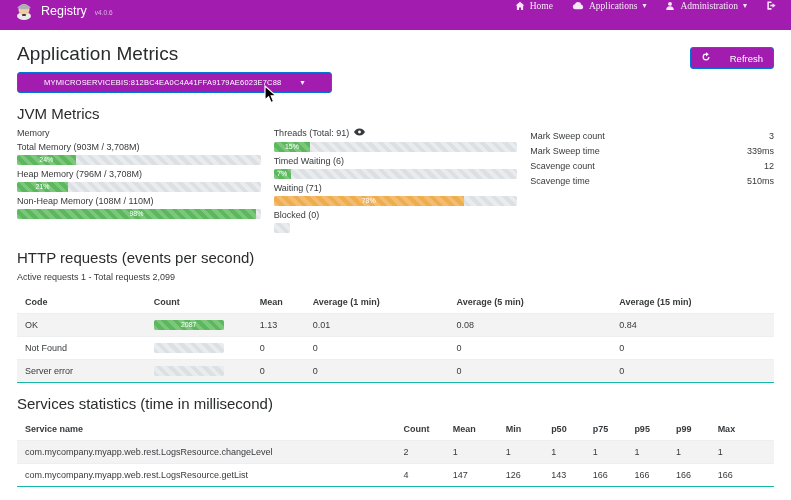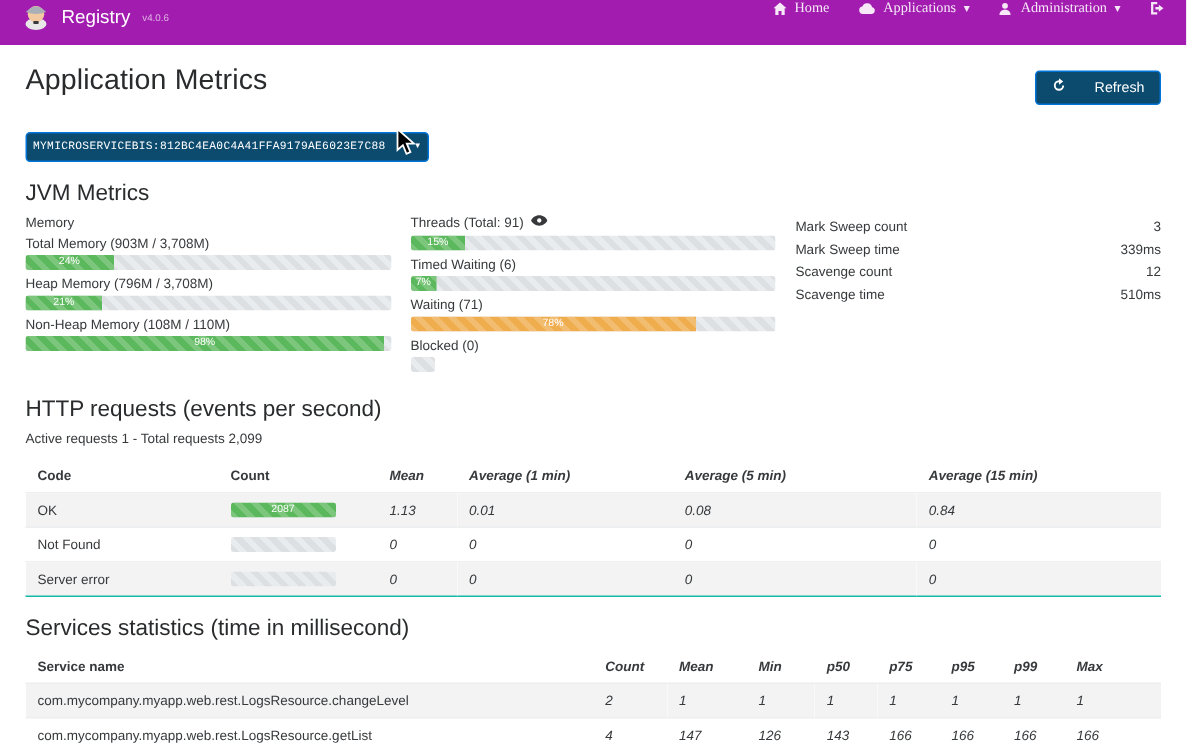--- a/index.html
+++ b/index.html
@@ -23,25 +23,25 @@
   .nav-right { margin-left:auto; display:flex; align-items:center; gap:19px;font-family:Liberation Serif, serif; }
   .nav-item { display:flex; align-items:center; gap:5px; font-size:9.5px; color:rgba(255,255,255,.9); cursor:pointer; }
   .nav-item svg { display:block; }
   .caret { font-size:8px; line-height:1; }
 
   
   .container { padding:0 17px 10px; }
   .header-row { margin-top:13px; display:flex; justify-content:space-between; align-items:flex-start; }
   .page-title { font-size:19px; font-weight:500; margin:0; color:#292b2c; letter-spacing:.1px;text-align:center; }
   .btn {
-    background:#0c4a6e; color:#fff; border:1px solid #0275d8; border-radius:3px;
+    background:#a21caf; color:#fff; border:1px solid #0275d8; border-radius:3px;
     font-family:inherit; cursor:pointer; display:inline-flex; align-items:center; gap:19px;
   }
   .refresh-btn { font-size:9.5px; padding:4px 10px; margin-top:4px; }
-  .instance-btn { margin-top:18px; font-size:7.5px; padding:5px 4px; white-space:nowrap; letter-spacing:.2px;font-family:Liberation Mono, monospace; }
+  .instance-btn { margin-top:3px; font-size:7.5px; padding:5px 26px; white-space:nowrap; letter-spacing:.2px; }
 
   
   .section-title { font-size:15px; font-weight:500; margin:12px 0 6px; color:#292b2c; }
   .subtitle { margin:2px 0 9px; color:#373a3c; }
 
   
   .jvm-grid { display:flex; justify-content:space-between; }
   .jvm-col { width:32.2%; }
   .col-title { margin-bottom:4px; display:flex; align-items:center; gap:5px; line-height:10px; }
   .bar-label { line-height:10px; margin:0 0 3px; }
@@ -61,21 +61,21 @@
   .count-track { width:70px; }
 
   .gc-row { display:flex; justify-content:space-between; padding:2.5px 0; line-height:10px; }
   .gc-value { text-align:right; }
 
   
   table.tbl { width:100%; border-collapse:collapse; font-size:9px; table-layout:fixed; border-bottom:1px solid #14b8a6; }
   .tbl th, .tbl td { padding:6px 8px; text-align:left; border-top:1px solid #eceeef; overflow:hidden; white-space:nowrap; }
   .tbl thead th { border-top:none; border-bottom:1px solid #eceeef; font-weight:bold; }
   .tbl tbody tr:nth-child(odd) { background:#f3f3f4; }
-  .right { text-align:left;font-style:italic; }
+  .right { text-align:left; }
   .tbl td .progress { margin:0; }
 
   
   .cursor { position:absolute; left:264px; top:85px; z-index:10; pointer-events:none; }
 </style>
 </head>
 <body>
 
 <div class="screen">
 

